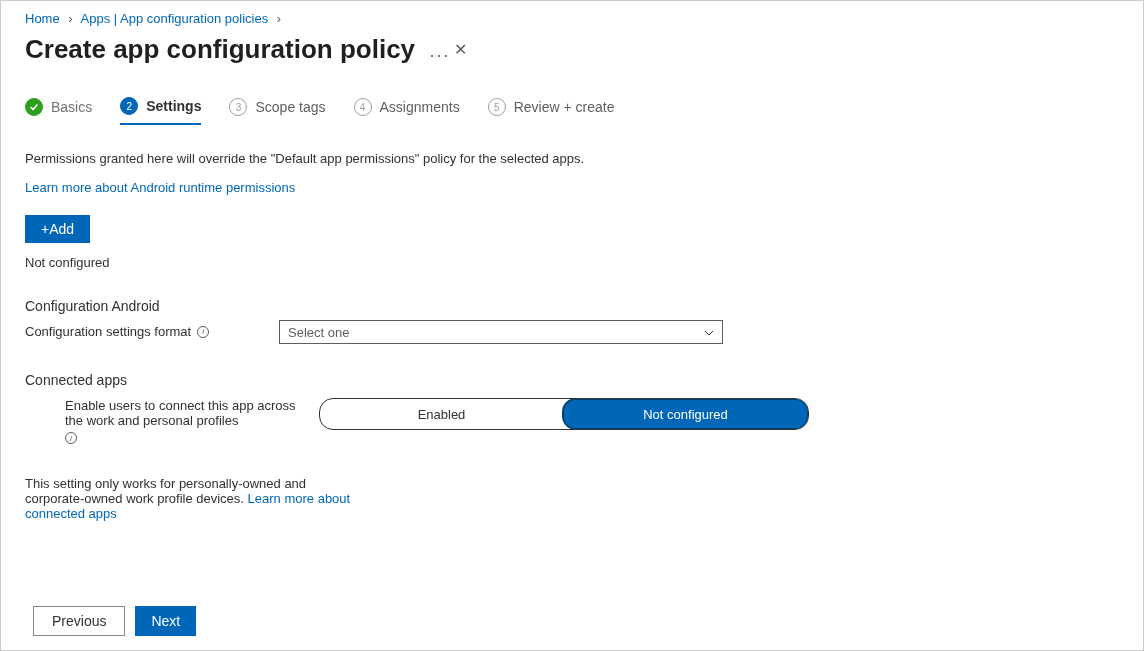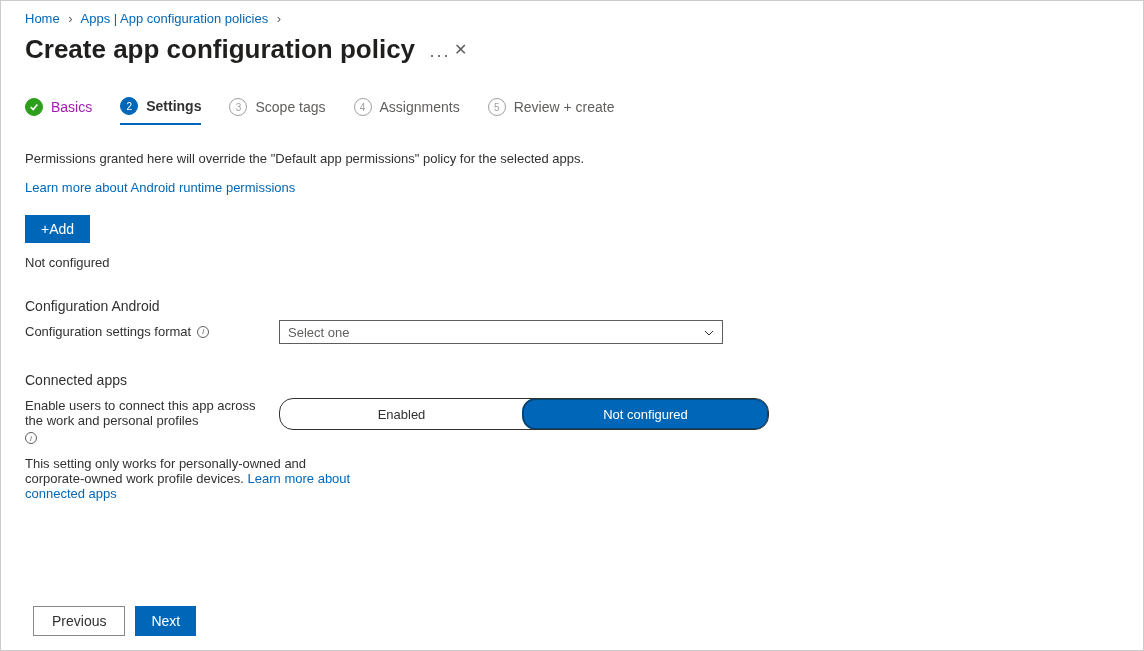--- a/index.html
+++ b/index.html
@@ -98,21 +98,21 @@
     .tab-circle.done svg { width: 10px; height: 10px; }
     .tab-circle.current {
       background: #0067b8;
       border-color: #0067b8;
       color: #fff;
     }
     .tab-label {
       font-size: 14px;
       color: #605e5c;
     }
-    .tab.done .tab-label { color: #a21caf; text-align: right; }
+    .tab.done .tab-label { color: #737373; text-align: right; }
     .tab.active .tab-label { color: #323130; font-weight: 600; }
     .section-title {
       font-size: 14px;
       color: #323130;
       margin-bottom: 6px;
     }
     .section-desc {
       font-size: 13px;
       color: #323130;
       margin-bottom: 14px;
@@ -190,20 +190,21 @@
     }
     .toggle-label {
       width: 254px;
       font-size: 13px;
       color: #323130;
       display: flex;
       flex-wrap: wrap;
       gap: 4px;
       align-items: center;
       padding-right: 20px;
+      margin-left: 40px;
     }
     .pill-toggle {
       width: 490px;
       height: 32px;
       border: 1px solid #323130;
       border-radius: 14px;
       display: flex;
       overflow: hidden;
       background: #fff;
     }
@@ -219,21 +220,21 @@
     .pill-option.selected {
       background: #0067b8;
       color: #fff;
       border: 2px solid #004578;
       border-radius: 14px;
       margin: -1px;
     }
     .note-text {
       font-size: 13px;
       color: #323130;
-      margin-top: 12px;
+      margin-top: 32px;
       max-width: 330px;
     }
     .footer {
       position: absolute;
       bottom: 0;
       left: 8px;
       right: 0;
       padding: 14px 24px;
       display: flex;
       gap: 10px;

